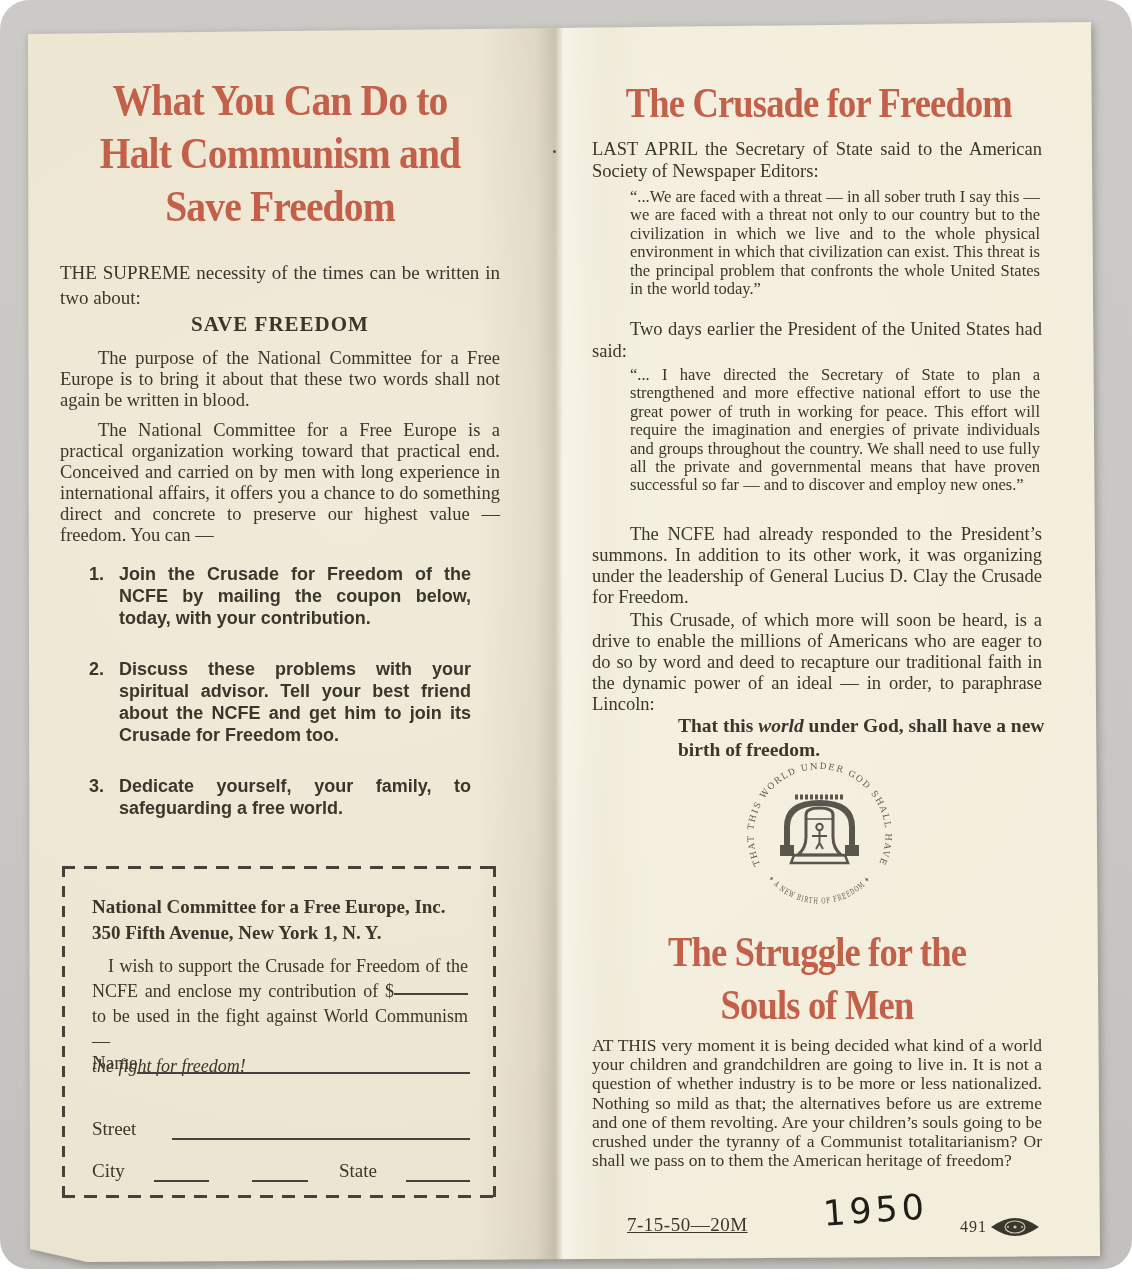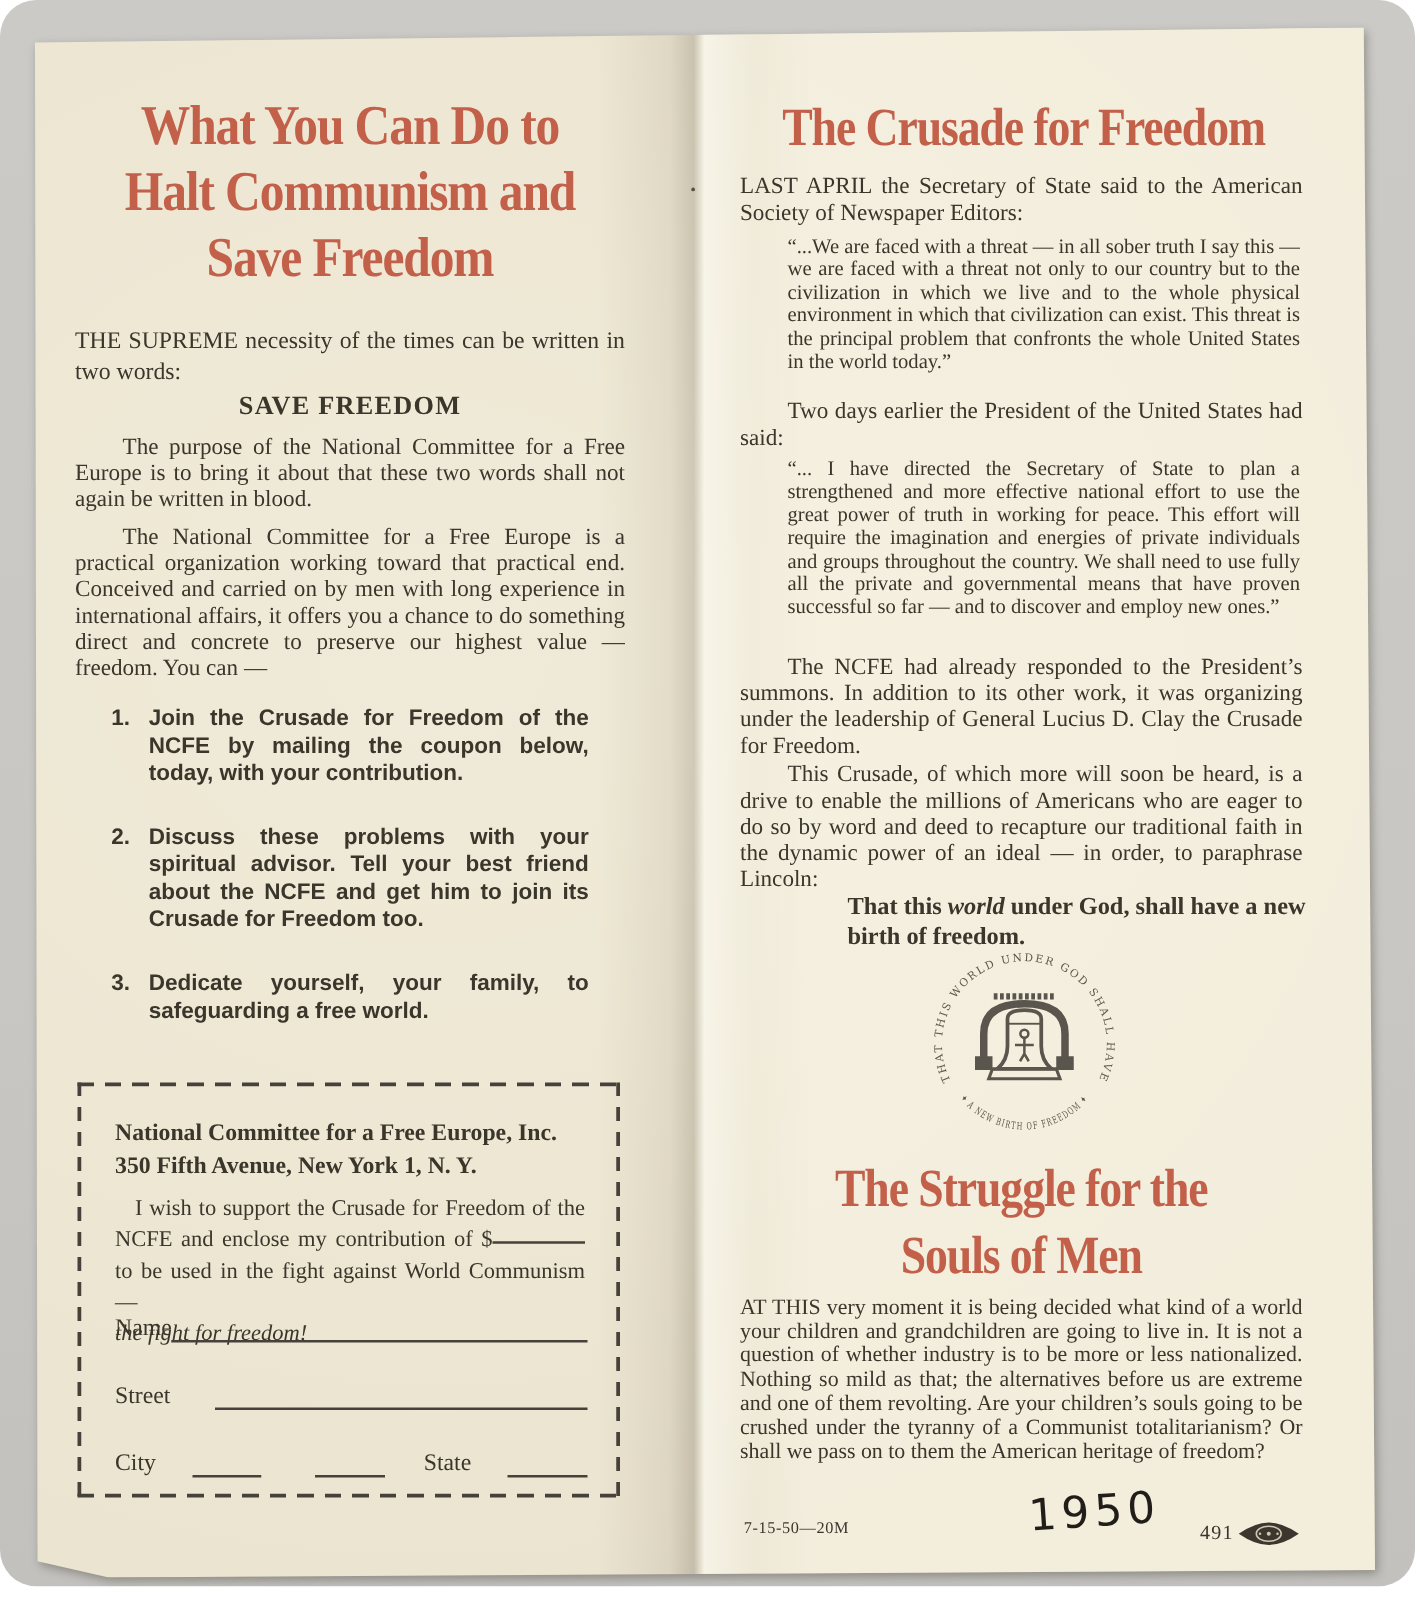--- a/index.html
+++ b/index.html
@@ -55,41 +55,41 @@
   }
   .coupon-org { position:absolute; left:30px; top:28px; width:380px;
     font-size:19px; font-weight:bold; line-height:26px; }
   .coupon-body { position:absolute; left:30px; top:88px; width:376px;
     font-size:18px; line-height:25px; text-align:justify; text-indent:16px; }
   .coupon-body em { font-size:18px; }
   .blank { display:inline-block; width:74px; border-bottom:2px solid #46413a;
     transform:translateY(-2px); }
   .coupon-row { position:absolute; left:30px; right:26px; display:flex;
     align-items:flex-end; font-size:19px; }
-  .row-name  { top:186px; } .row-street{ top:240px;gap:36px; } .row-city { top:294px;gap:29px; }
+  .row-name  { top:186px; } .row-street{ top:252px;gap:36px; } .row-city { top:294px;gap:29px; }
   .rule { border-bottom:2px solid #46413a; height:1px; flex:1; }
   .rule + .rule { margin-left:14px; }
   .rule-short { flex:none; width:64px; }
   .state-lbl { margin-left:2px; }
   .auditors { left:37px; top:1188px; width:436px; font-size:15.2px; font-weight:bold;
     font-style:italic; text-align:left; }
   
   .r-title  { left:567px; top:58px;  width:450px; }
   .r-lead1  { left:567px; top:120px; width:450px; font-size:18.5px; line-height:22px; }
   .r-quote1 { left:605px; top:170px; width:410px; font-size:16.5px; line-height:18.4px; }
   .r-lead2  { left:567px; top:300px; width:450px; font-size:18.5px; line-height:22px; text-indent:38px; }
   .r-quote2 { left:605px; top:348px; width:410px; font-size:16.5px; line-height:18.4px; }
   .r-para3  { left:567px; top:506px; width:450px; font-size:18.5px; line-height:21px; text-indent:38px; }
   .r-para4  { left:567px; top:592px; width:450px; font-size:18.5px; line-height:21px; text-indent:38px; }
   .r-motto  { left:605px; top:696px; width:400px; font-size:19.5px; line-height:24px;
     font-weight:bold; text-align:left;margin-left:48px; }
   .seal { position:absolute; left:712px; top:737px; width:165px; height:165px; opacity:.88; }
   .r-title2 { left:567px; top:907px; width:450px; }
   .r-para5  { left:567px; top:1018px; width:450px; font-size:17.5px; line-height:19.2px; }
-  .print-code { left:570px; top:1196px; width:200px; font-size:13px; letter-spacing:.5px; }
+  .print-code { left:602px; top:1196px; width:200px; font-size:19px; letter-spacing:.5px;text-decoration:underline; }
   .year { position:absolute; left:798px; top:1172px; font-family:"DejaVu Sans",sans-serif;
     font-size:35px; color:#211e19; letter-spacing:4px; transform:rotate(-4deg); }
   .stamp-group { position:absolute; left:935px; top:1198px; display:flex;
     align-items:center; }
   .stamp-num { font-size:16px; letter-spacing:1px; }
   .stamp-svg { margin-left:2px; display:block; }
 </style>
 </head>
 <body>
 
@@ -97,21 +97,21 @@
   <div class="paper-wrap">
     <div class="paper">
       <div class="speck"></div>
 
       <div class="blk display l-title">
         <div class="line">What You Can Do to</div>
         <div class="line">Halt Communism and</div>
         <div class="line">Save Freedom</div>
       </div>
 
-      <div class="blk l-intro">THE SUPREME necessity of the times can be written in two words:</div>
+      <div class="blk l-intro">THE SUPREME necessity of the times can be written in two about:</div>
       <div class="blk l-subhead">SAVE FREEDOM</div>
       <div class="blk l-para1">The purpose of the National Committee for a Free Europe is to bring it about that these two words shall not again be written in blood.</div>
       <div class="blk l-para2">The National Committee for a Free Europe is a practical organization working toward that practical end. Conceived and carried on by men with long experience in international affairs, it offers you a chance to do something direct and concrete to preserve our highest value — freedom. You can —</div>
 
       <div class="blk l-list">
         <div class="l-item">
           <span class="num">1.</span>
           <span class="txt">Join the Crusade for Freedom of the NCFE by mailing the coupon below, today, with your contribution.</span>
         </div>
         <div class="l-item">

